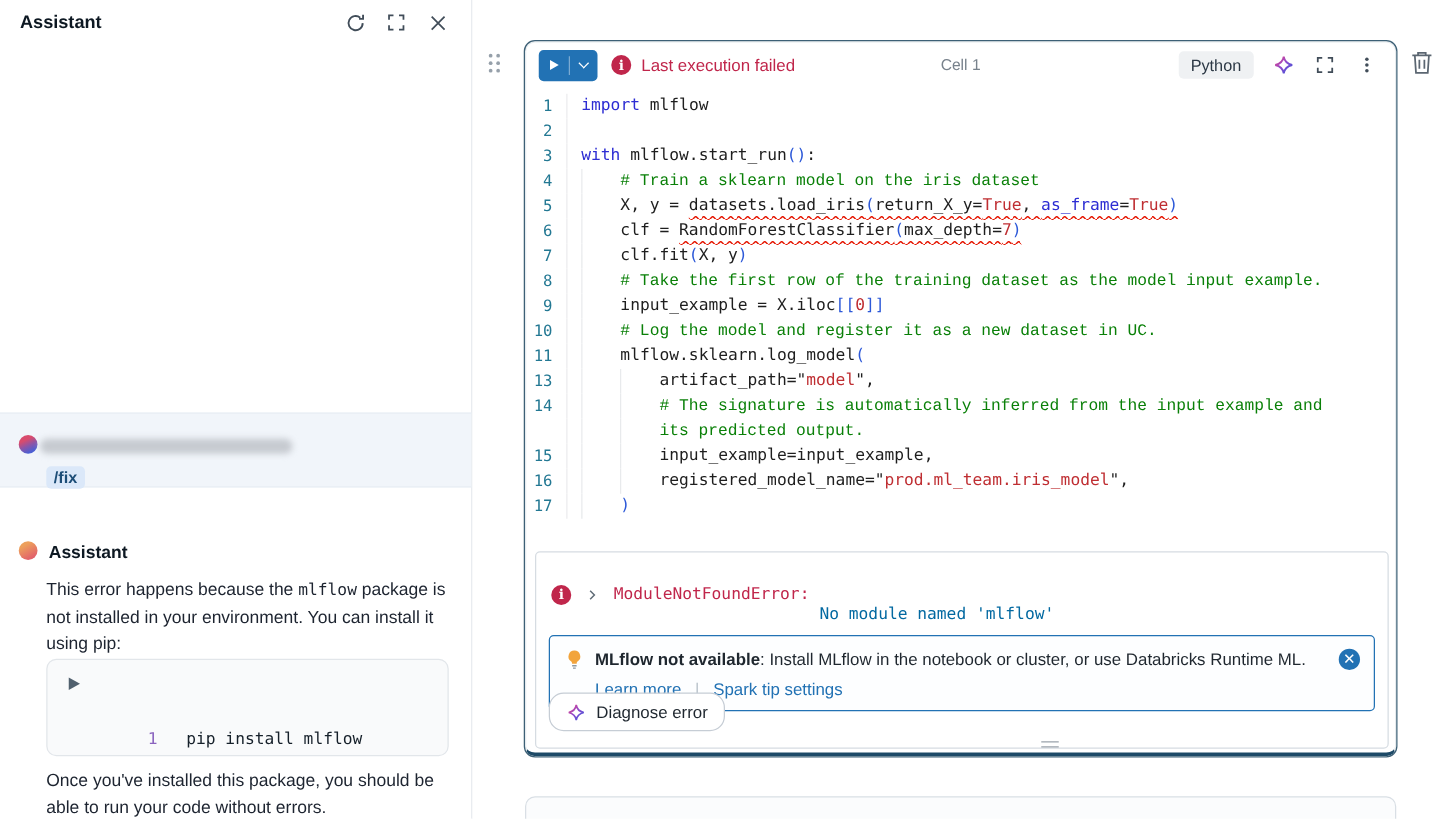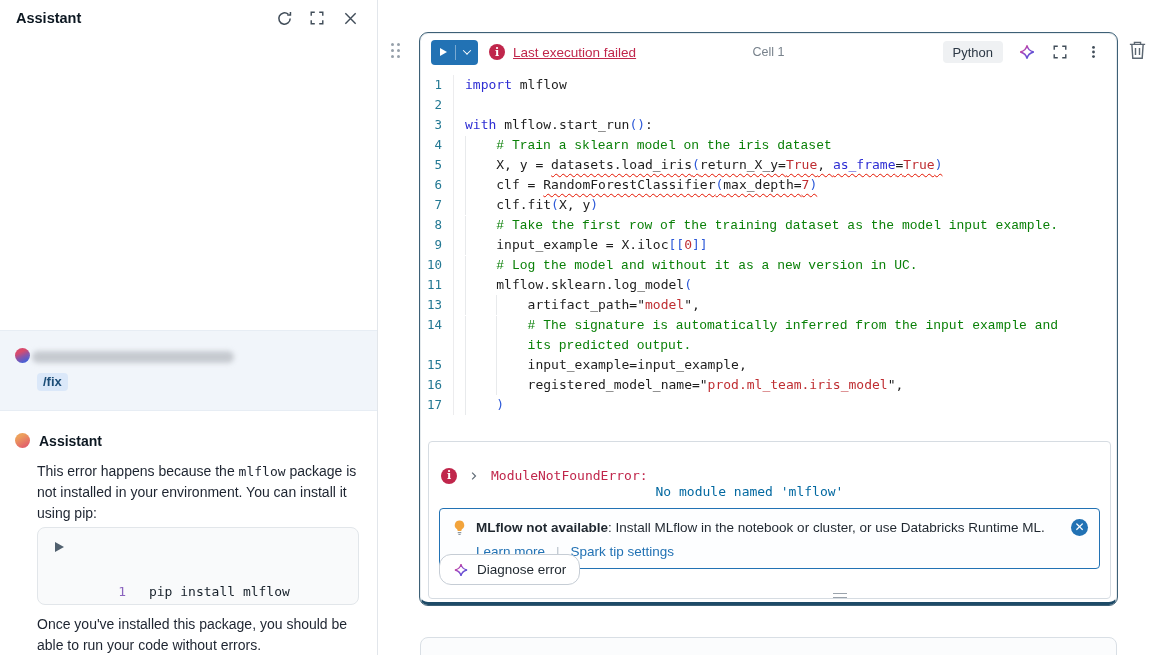--- a/index.html
+++ b/index.html
@@ -9,21 +9,21 @@
 
   
   .assistant-panel { position:absolute; left:0; top:0; width:378px; height:655px;
     border-right:1px solid #e2e6eb; background:#fff; }
   .panel-header { position:absolute; top:4px; left:0; right:0; height:28px;
     display:flex; align-items:center; padding:0 18px 0 16px; }
   .panel-title { font-weight:700; font-size:14.5px; color:#0d1822; }
   .header-icons { margin-left:auto; display:flex; gap:15px; align-items:center; color:#414d59; }
   .icon-btn { width:18px; height:18px; display:flex; align-items:center; justify-content:center; cursor:pointer; }
 
-  .user-msg { position:absolute; top:330px; left:0; width:377px; height:81px;
+  .user-msg { position:absolute; top:330px; left:0; width:377px; height:60px;
     background:#f1f5fa; border-top:1px solid #e7edf4; border-bottom:1px solid #e7edf4;text-align:right; }
   .avatar { width:15px; height:15px; border-radius:50%; }
   .avatar-user { position:absolute; left:15px; top:17px;
     background:linear-gradient(155deg,#d84b6d 30%,#8b55a8 55%,#4b5fd3 82%); }
   .name-blur { position:absolute; left:32px; top:20px; width:202px; height:12px;
     border-radius:6px; background:#c6cad0; filter:blur(2.5px); }
   .fix-chip { position:absolute; left:37px; top:42px; background:#dbe8f9; color:#1c4d77;
     font-size:13px; font-weight:600; padding:1px 6px 2px; border-radius:4px; }
 
   .avatar-assistant { position:absolute; left:15px; top:433px;
@@ -60,21 +60,21 @@
     display:flex; align-items:center; cursor:pointer; flex:none; }
   .run-play { width:24px; display:flex; justify-content:center; }
   .run-play i { width:0; height:0; border-left:7px solid #fff; border-top:4.5px solid transparent; border-bottom:4.5px solid transparent; }
   .run-caret { width:22px; height:15px; border-left:1px solid rgba(255,255,255,.4);
     display:flex; align-items:center; justify-content:center; }
   .run-caret i { width:6px; height:6px; border-right:1.8px solid #fff; border-bottom:1.8px solid #fff;
     transform:rotate(45deg) translate(-1px,-1px); }
   .err-badge { width:16px; height:16px; border-radius:50%; background:#c0264b; color:#fff;
     font-size:11px; font-weight:700; display:flex; align-items:center; justify-content:center;
     font-family:"DejaVu Serif",serif; flex:none; }
-  .status-text { color:#c0264b; font-size:13.5px; margin-left:8px;text-decoration:underline; }
+  .status-text { color:#c0264b; font-size:13.5px; margin-left:8px; }
   .cell-label { position:absolute; left:50%; transform:translateX(-50%); color:#78828c; font-size:12.5px; }
   .toolbar-right { margin-left:auto; display:flex; align-items:center; gap:15px; color:#414d59; }
   .python-badge { background:#eff1f3; border-radius:4px; padding:3.5px 10px; font-size:13px; color:#2c3845; cursor:pointer; }
 
   
   .code-area { position:relative; padding-top:5px; font-family:"DejaVu Sans Mono",monospace;
     font-size:13px; cursor:text; }
   .code-line { display:flex; height:20px; line-height:20px; white-space:pre; }
   .ln { width:32px; flex:none; text-align:right; padding-right:11px; color:#237893; font-size:12.5px; }
   .lc { flex:1; border-left:1px solid #ececee; padding-left:11px; }
@@ -229,21 +229,21 @@
       <div>
           <div class="code-line"><span class="ln">1</span><span class="lc"><span class="tk-kw">import</span><span class="tk-pl"> mlflow</span></span></div>
           <div class="code-line"><span class="ln">2</span><span class="lc"></span></div>
           <div class="code-line"><span class="ln">3</span><span class="lc"><span class="tk-kw">with</span><span class="tk-pl"> mlflow.start_run</span><span class="tk-br">()</span><span class="tk-pl">:</span></span></div>
           <div class="code-line"><span class="ln">4</span><span class="lc"><span class="tk-in"></span><span class="tk-cm"># Train a sklearn model on the iris dataset</span></span></div>
           <div class="code-line"><span class="ln">5</span><span class="lc"><span class="tk-in"></span><span class="tk-pl">X, y = </span><span class="tk-pl sq">datasets.load_iris</span><span class="tk-br sq">(</span><span class="tk-pl sq">return_X_y=</span><span class="tk-nu sq">True</span><span class="tk-pl sq">, </span><span class="tk-kw sq">as_frame</span><span class="tk-pl sq">=</span><span class="tk-nu sq">True</span><span class="tk-br sq">)</span></span></div>
           <div class="code-line"><span class="ln">6</span><span class="lc"><span class="tk-in"></span><span class="tk-pl">clf = </span><span class="tk-pl sq">RandomForestClassifier</span><span class="tk-br sq">(</span><span class="tk-pl sq">max_depth=</span><span class="tk-nu sq">7</span><span class="tk-br sq">)</span></span></div>
           <div class="code-line"><span class="ln">7</span><span class="lc"><span class="tk-in"></span><span class="tk-pl">clf.fit</span><span class="tk-br">(</span><span class="tk-pl">X, y</span><span class="tk-br">)</span></span></div>
           <div class="code-line"><span class="ln">8</span><span class="lc"><span class="tk-in"></span><span class="tk-cm"># Take the first row of the training dataset as the model input example.</span></span></div>
           <div class="code-line"><span class="ln">9</span><span class="lc"><span class="tk-in"></span><span class="tk-pl">input_example = X.iloc</span><span class="tk-br">[[</span><span class="tk-nu">0</span><span class="tk-br">]]</span></span></div>
-          <div class="code-line"><span class="ln">10</span><span class="lc"><span class="tk-in"></span><span class="tk-cm"># Log the model and without it as a new version in UC.</span></span></div>
+          <div class="code-line"><span class="ln">10</span><span class="lc"><span class="tk-in"></span><span class="tk-cm"># Log the model and register it as a new dataset in UC.</span></span></div>
           <div class="code-line"><span class="ln">11</span><span class="lc"><span class="tk-in"></span><span class="tk-pl">mlflow.sklearn.log_model</span><span class="tk-br">(</span></span></div>
           <div class="code-line"><span class="ln">13</span><span class="lc"><span class="tk-in"></span><span class="tk-in"></span><span class="tk-pl">artifact_path=</span><span class="tk-pl">"</span><span class="tk-st">model</span><span class="tk-pl">",</span></span></div>
           <div class="code-line"><span class="ln">14</span><span class="lc"><span class="tk-in"></span><span class="tk-in"></span><span class="tk-cm"># The signature is automatically inferred from the input example and</span></span></div>
           <div class="code-line"><span class="ln"></span><span class="lc"><span class="tk-in"></span><span class="tk-in"></span><span class="tk-cm">its predicted output.</span></span></div>
           <div class="code-line"><span class="ln">15</span><span class="lc"><span class="tk-in"></span><span class="tk-in"></span><span class="tk-pl">input_example=input_example,</span></span></div>
           <div class="code-line"><span class="ln">16</span><span class="lc"><span class="tk-in"></span><span class="tk-in"></span><span class="tk-pl">registered_model_name=</span><span class="tk-pl">"</span><span class="tk-st">prod.ml_team.iris_model</span><span class="tk-pl">",</span></span></div>
           <div class="code-line"><span class="ln">17</span><span class="lc"><span class="tk-in"></span><span class="tk-br">)</span></span></div>
         </div>
     </div>
 

